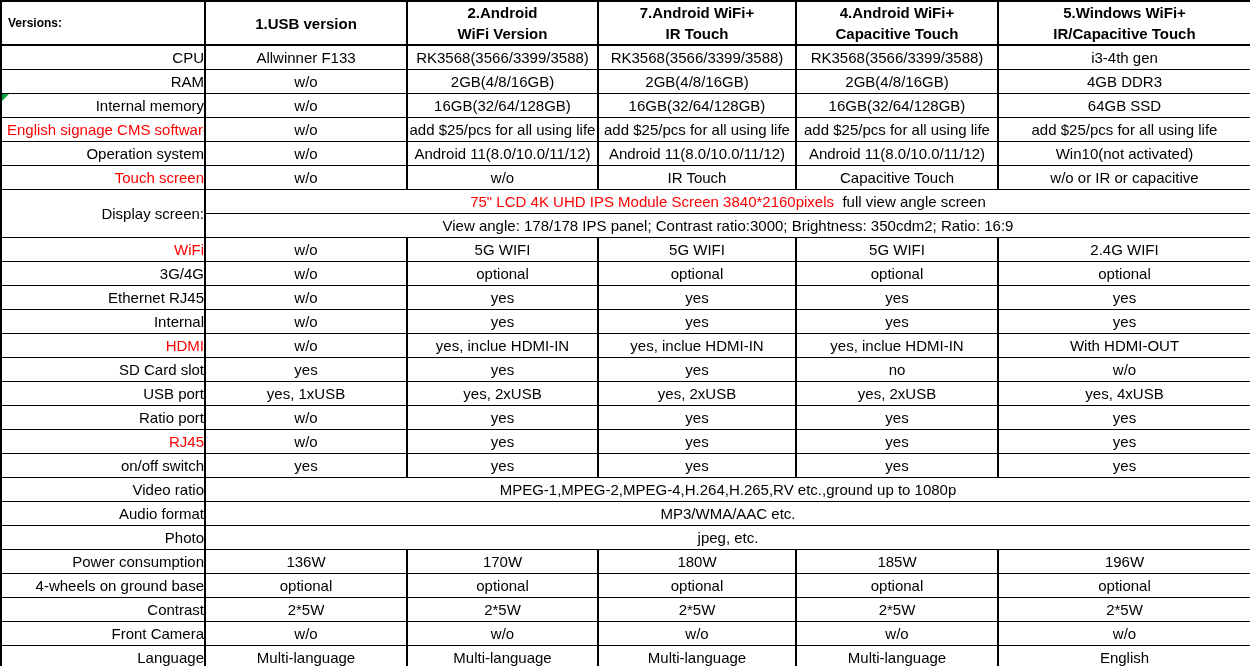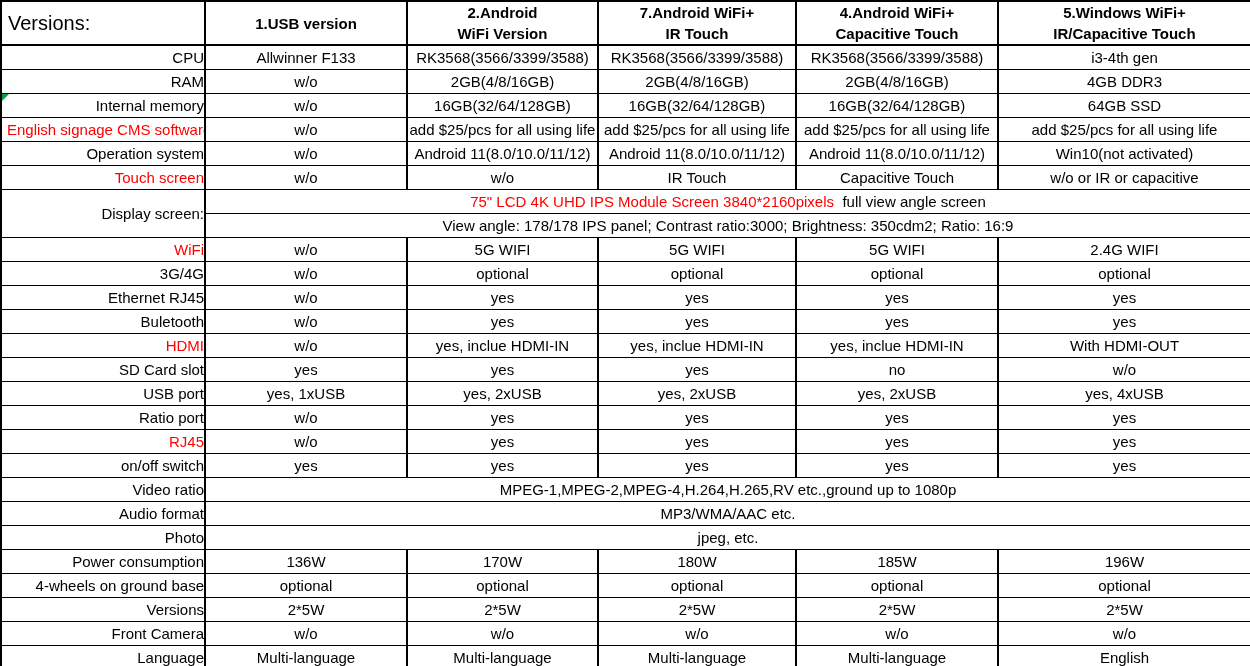--- a/index.html
+++ b/index.html
@@ -32,23 +32,23 @@
     height: 42px;
     font-weight: bold;
     text-align: center;
     white-space: pre-line;
     border-bottom-width: 2px;
     line-height: 1.4;
   }
   #spec-table tr.head th.corner {
     text-align: left;
     padding-left: 6px;
-    font-weight: normal;
+    font-weight: bold;
     white-space: nowrap;
-    font-size: 20px;
+    font-size: 12px;
   }
   #spec-table th.rowlabel {
     text-align: right;
     padding-left: 5px;
     position: relative;
   }
   #spec-table td.val { text-align: center; }
   .red { color: var(--red); }
   .pre { white-space: pre; }
   .tri {
@@ -161,21 +161,21 @@
       </tr>
       <tr>
         <th class="rowlabel"><span>Ethernet RJ45</span></th>
         <td class="val">w/o</td>
         <td class="val">yes</td>
         <td class="val">yes</td>
         <td class="val">yes</td>
         <td class="val">yes</td>
       </tr>
       <tr>
-        <th class="rowlabel"><span>Buletooth</span></th>
+        <th class="rowlabel"><span>Internal</span></th>
         <td class="val">w/o</td>
         <td class="val">yes</td>
         <td class="val">yes</td>
         <td class="val">yes</td>
         <td class="val">yes</td>
       </tr>
       <tr>
         <th class="rowlabel red"><span>HDMI</span></th>
         <td class="val">w/o</td>
         <td class="val">yes, inclue HDMI-IN</td>
@@ -245,21 +245,21 @@
       </tr>
       <tr>
         <th class="rowlabel"><span>4-wheels on ground base</span></th>
         <td class="val">optional</td>
         <td class="val">optional</td>
         <td class="val">optional</td>
         <td class="val">optional</td>
         <td class="val">optional</td>
       </tr>
       <tr>
-        <th class="rowlabel"><span>Versions</span></th>
+        <th class="rowlabel"><span>Contrast</span></th>
         <td class="val">2*5W</td>
         <td class="val">2*5W</td>
         <td class="val">2*5W</td>
         <td class="val">2*5W</td>
         <td class="val">2*5W</td>
       </tr>
       <tr>
         <th class="rowlabel"><span>Front Camera</span></th>
         <td class="val">w/o</td>
         <td class="val">w/o</td>

